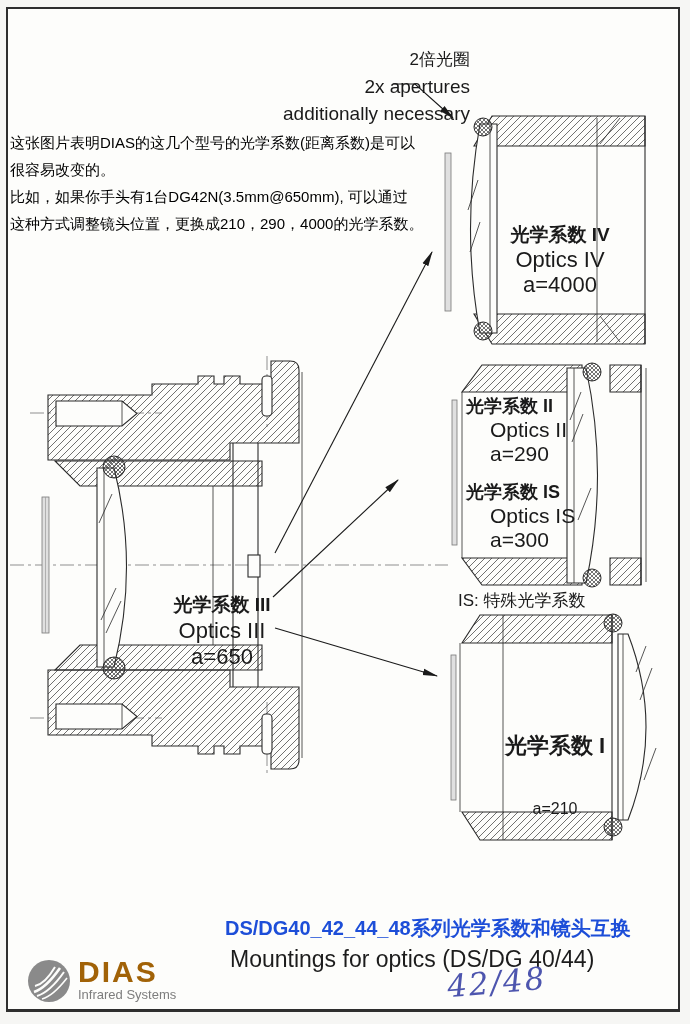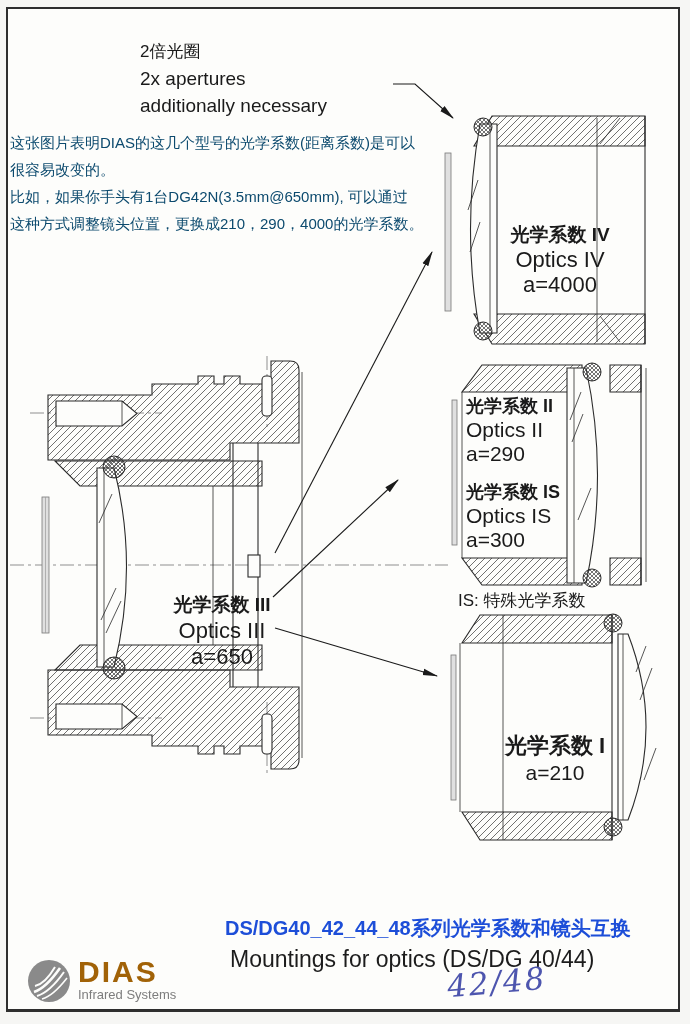--- a/index.html
+++ b/index.html
@@ -18,44 +18,44 @@
   svg.drawing{position:absolute;left:0;top:0;}
   svg .outline{stroke:#2b2b2b;stroke-width:1.1;fill:none;}
   svg .hatched{fill:url(#hatch);stroke:#2b2b2b;stroke-width:1.1;}
   svg .white{fill:#fdfdfb;stroke:#2b2b2b;stroke-width:1.1;}
   svg .oring{fill:url(#xhatch);stroke:#2b2b2b;stroke-width:1;}
   svg .thin{stroke:#2b2b2b;stroke-width:0.8;fill:none;}
   svg .cl{stroke:#8f8f8f;stroke-width:1;stroke-dasharray:14 4 3 4;fill:none;}
   svg .arrow{stroke:#1a1a1a;stroke-width:1.1;fill:none;}
   svg .glass{fill:#e0e0e0;stroke:#777;stroke-width:0.8;}
 
-  .top-note{left:140px;top:38px;width:330px;text-align:left;line-height:27px;}
+  .top-note{left:140px;top:46px;width:330px;text-align:right;line-height:27px;}
   .top-note .zh{font-size:17px;}
   .top-note .en{font-size:19px;}
 
-  .red-note{left:10px;top:129px;width:435px;font-size:15px;line-height:27px;color:#0c4a6e;}
+  .red-note{left:10px;top:129px;width:435px;font-size:15px;line-height:27px;color:#000000;}
   .red-note .gap{margin-top:0;}
 
   .optics-label{line-height:25px;}
   .optics-label .zh{font-weight:bold;}
 
   .lbl-iv{left:478px;top:222px;width:164px;text-align:center;}
   .lbl-iv .zh{font-size:19px;}
   .lbl-iv .en,.lbl-iv .val{font-size:22px;}
 
   .lbl-ii{left:466px;top:394px;width:140px;line-height:24px;}
   .lbl-is{left:466px;top:480px;width:140px;line-height:24px;}
   .lbl-ii .zh,.lbl-is .zh{font-size:18px;}
-  .lbl-ii .en,.lbl-ii .val,.lbl-is .en,.lbl-is .val{font-size:21px;}
+  .lbl-ii .en,.lbl-ii .val,.lbl-is .en,.lbl-is .val{font-size:21px;margin-left:24px;}
 
   .is-note{left:458px;top:589px;font-size:17px;}
 
   .lbl-i{left:488px;top:732px;width:134px;text-align:center;line-height:27px;}
   .lbl-i .zh{font-size:22px;}
-  .lbl-i .val{font-size:21px;}
+  .lbl-i .val{font-size:16px;margin-top:36px;}
 
   .lbl-iii{left:128px;top:592px;width:188px;text-align:center;line-height:26px;}
   .lbl-iii .zh{font-size:19px;}
   .lbl-iii .en,.lbl-iii .val{font-size:22px;}
 
   .footer-title-zh{left:225px;top:915px;font-size:20px;font-weight:bold;color:#1d4ed8;}
   .footer-title-en{left:230px;top:946px;font-size:23px;color:#1c1c1c;}
   .handwriting{
     left:447px;top:964px;font-size:31px;color:#4d55ae;
     font-family:"DejaVu Serif","Liberation Serif",serif;font-style:italic;

